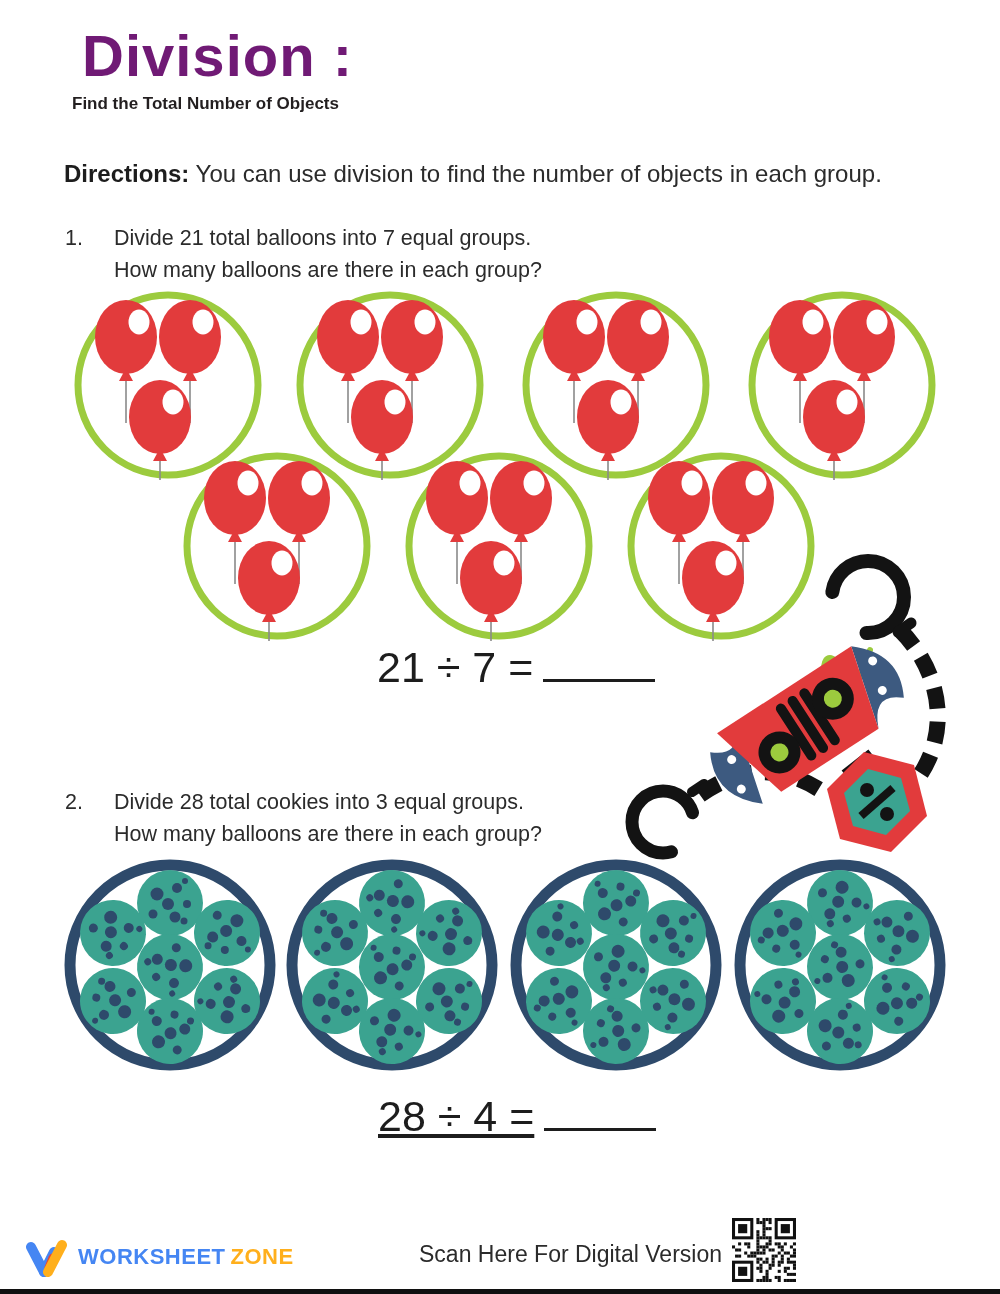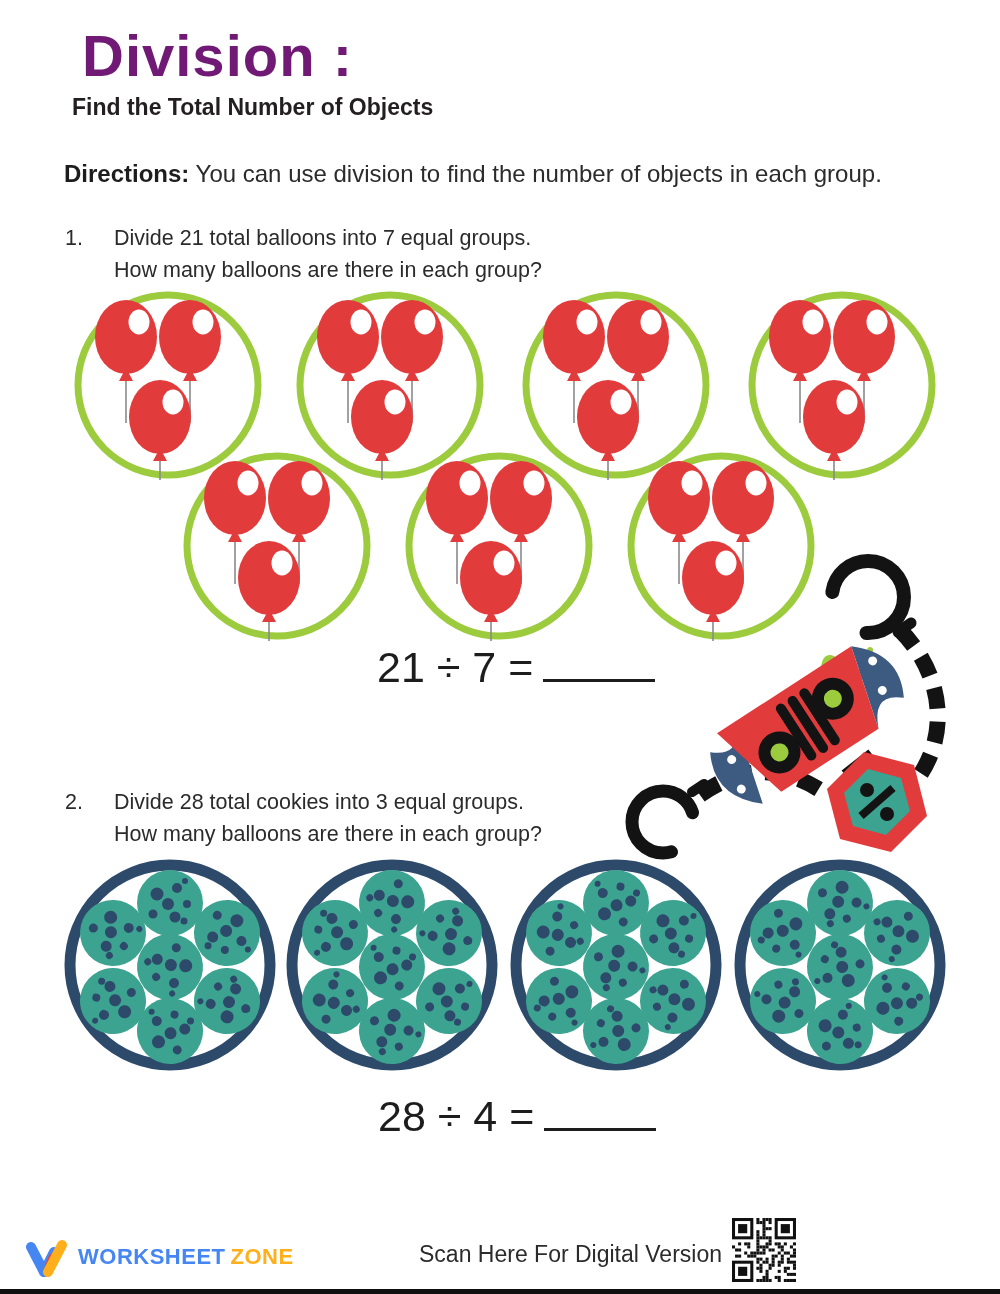--- a/index.html
+++ b/index.html
@@ -1,37 +1,37 @@
 <!DOCTYPE html>
 <html><head>
 <meta charset="utf-8">
 <style>
   html,body{margin:0;padding:0;}
   body{font-family:"Liberation Sans",sans-serif;background:#ffffff;}
   .page{position:relative;width:1000px;height:1294px;background:#ffffff;overflow:hidden;}
 
   .title{position:absolute;left:82px;top:22px;font-size:58px;font-weight:bold;color:#701a75;letter-spacing:1px;}
-  .subtitle{position:absolute;left:72px;top:94px;font-size:23px;font-weight:bold;color:#231f20;}
+  .subtitle{position:absolute;left:72px;top:94px;font-size:17px;font-weight:bold;color:#231f20;}
 
   .directions{position:absolute;left:64px;top:160px;font-size:24px;color:#2b2b2b;}
   .directions b{color:#1d1d1d;}
 
   .problem{position:absolute;font-size:21.5px;color:#2b2b2b;line-height:32px;}
   .problem .num{position:absolute;left:0;top:0;}
   .problem .lines{margin-left:49px;}
   #problem-1{left:65px;top:222px;width:700px;}
   #problem-2{left:65px;top:786px;width:700px;}
 
   .groups-layer{position:absolute;left:0;top:0;width:1000px;height:1294px;pointer-events:none;}
   .group{position:absolute;}
   .group svg{display:block;}
 
   .equation{position:absolute;font-size:43px;color:#1d1d1d;white-space:nowrap;text-align:center;}
   #equation-1{left:377px;top:643px;}
-  #equation-2{left:378px;top:1092px;}
+  #equation-2{left:378px;top:1092px;text-decoration:underline;}
   .blank{display:inline-block;width:112px;height:10px;border-bottom:3px solid #1d1d1d;margin-left:10px;}
 
   .robot{position:absolute;left:612px;top:550px;width:360px;height:330px;}
 
   .footer{position:absolute;left:0;bottom:6px;width:804px;height:72px;}
   .brand{position:absolute;left:24px;bottom:10px;display:flex;align-items:center;gap:8px;}
   .brand-text{font-size:22px;font-weight:bold;letter-spacing:0.5px;}
   .brand-worksheet{color:#4586f3;}
   .brand-zone{color:#ffaf1c;margin-left:5px;}
   .scan-text{position:absolute;right:82px;bottom:20px;font-size:23px;color:#2b2b2b;}

